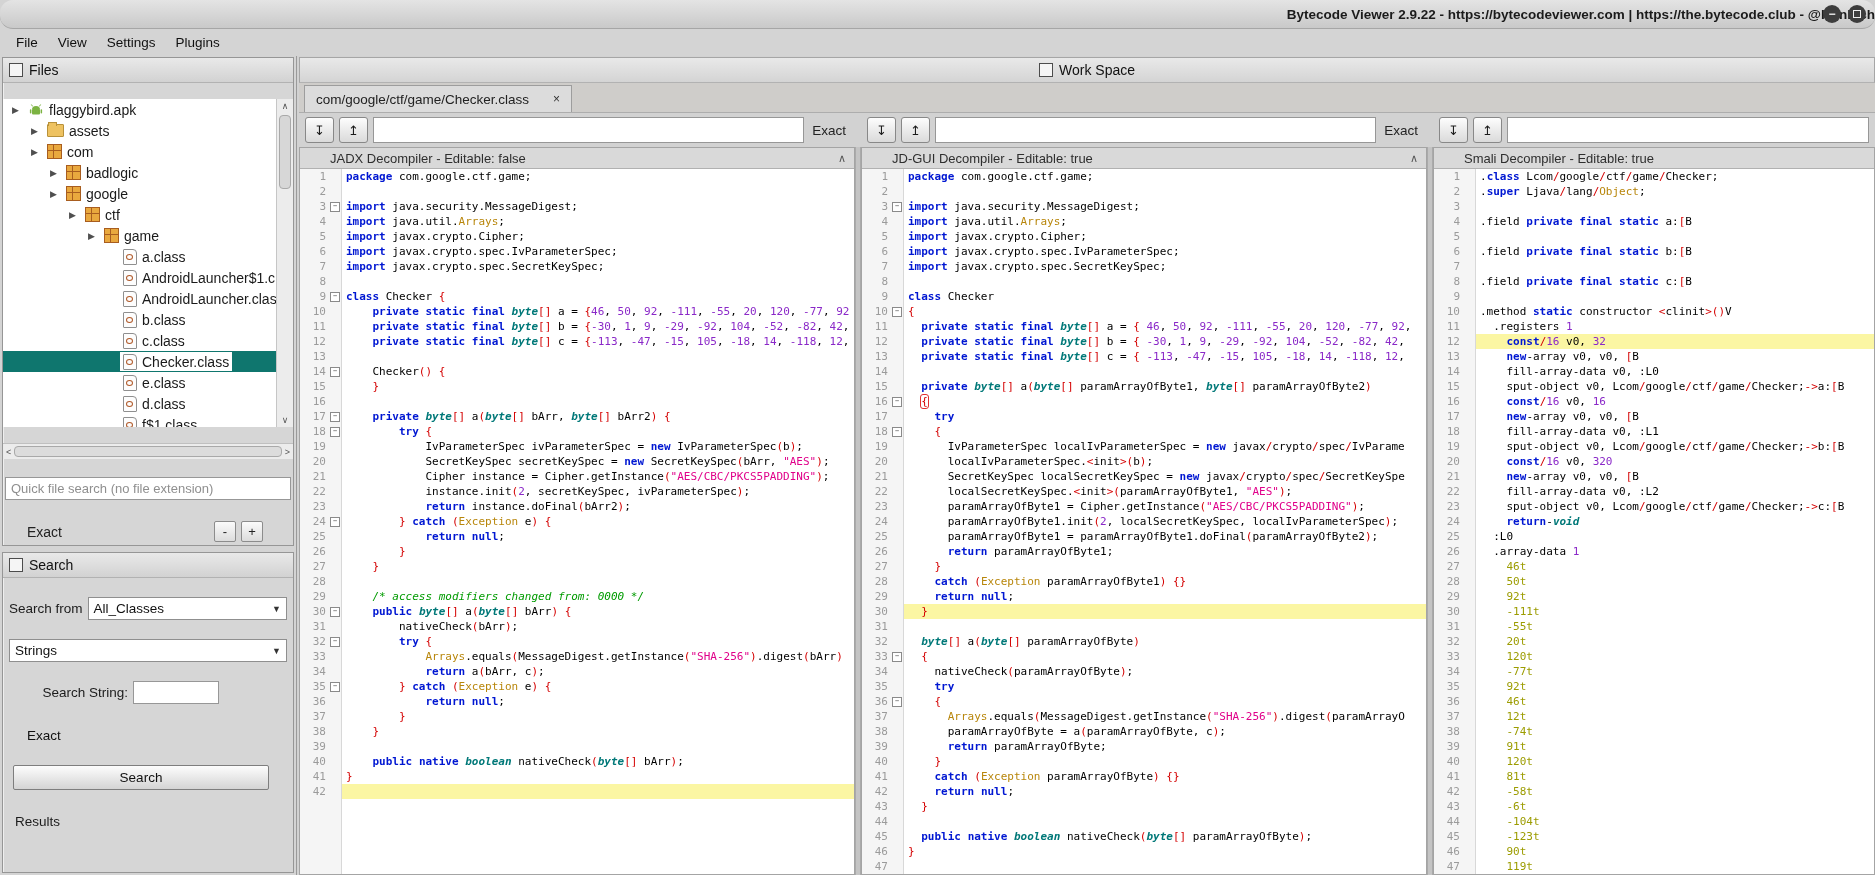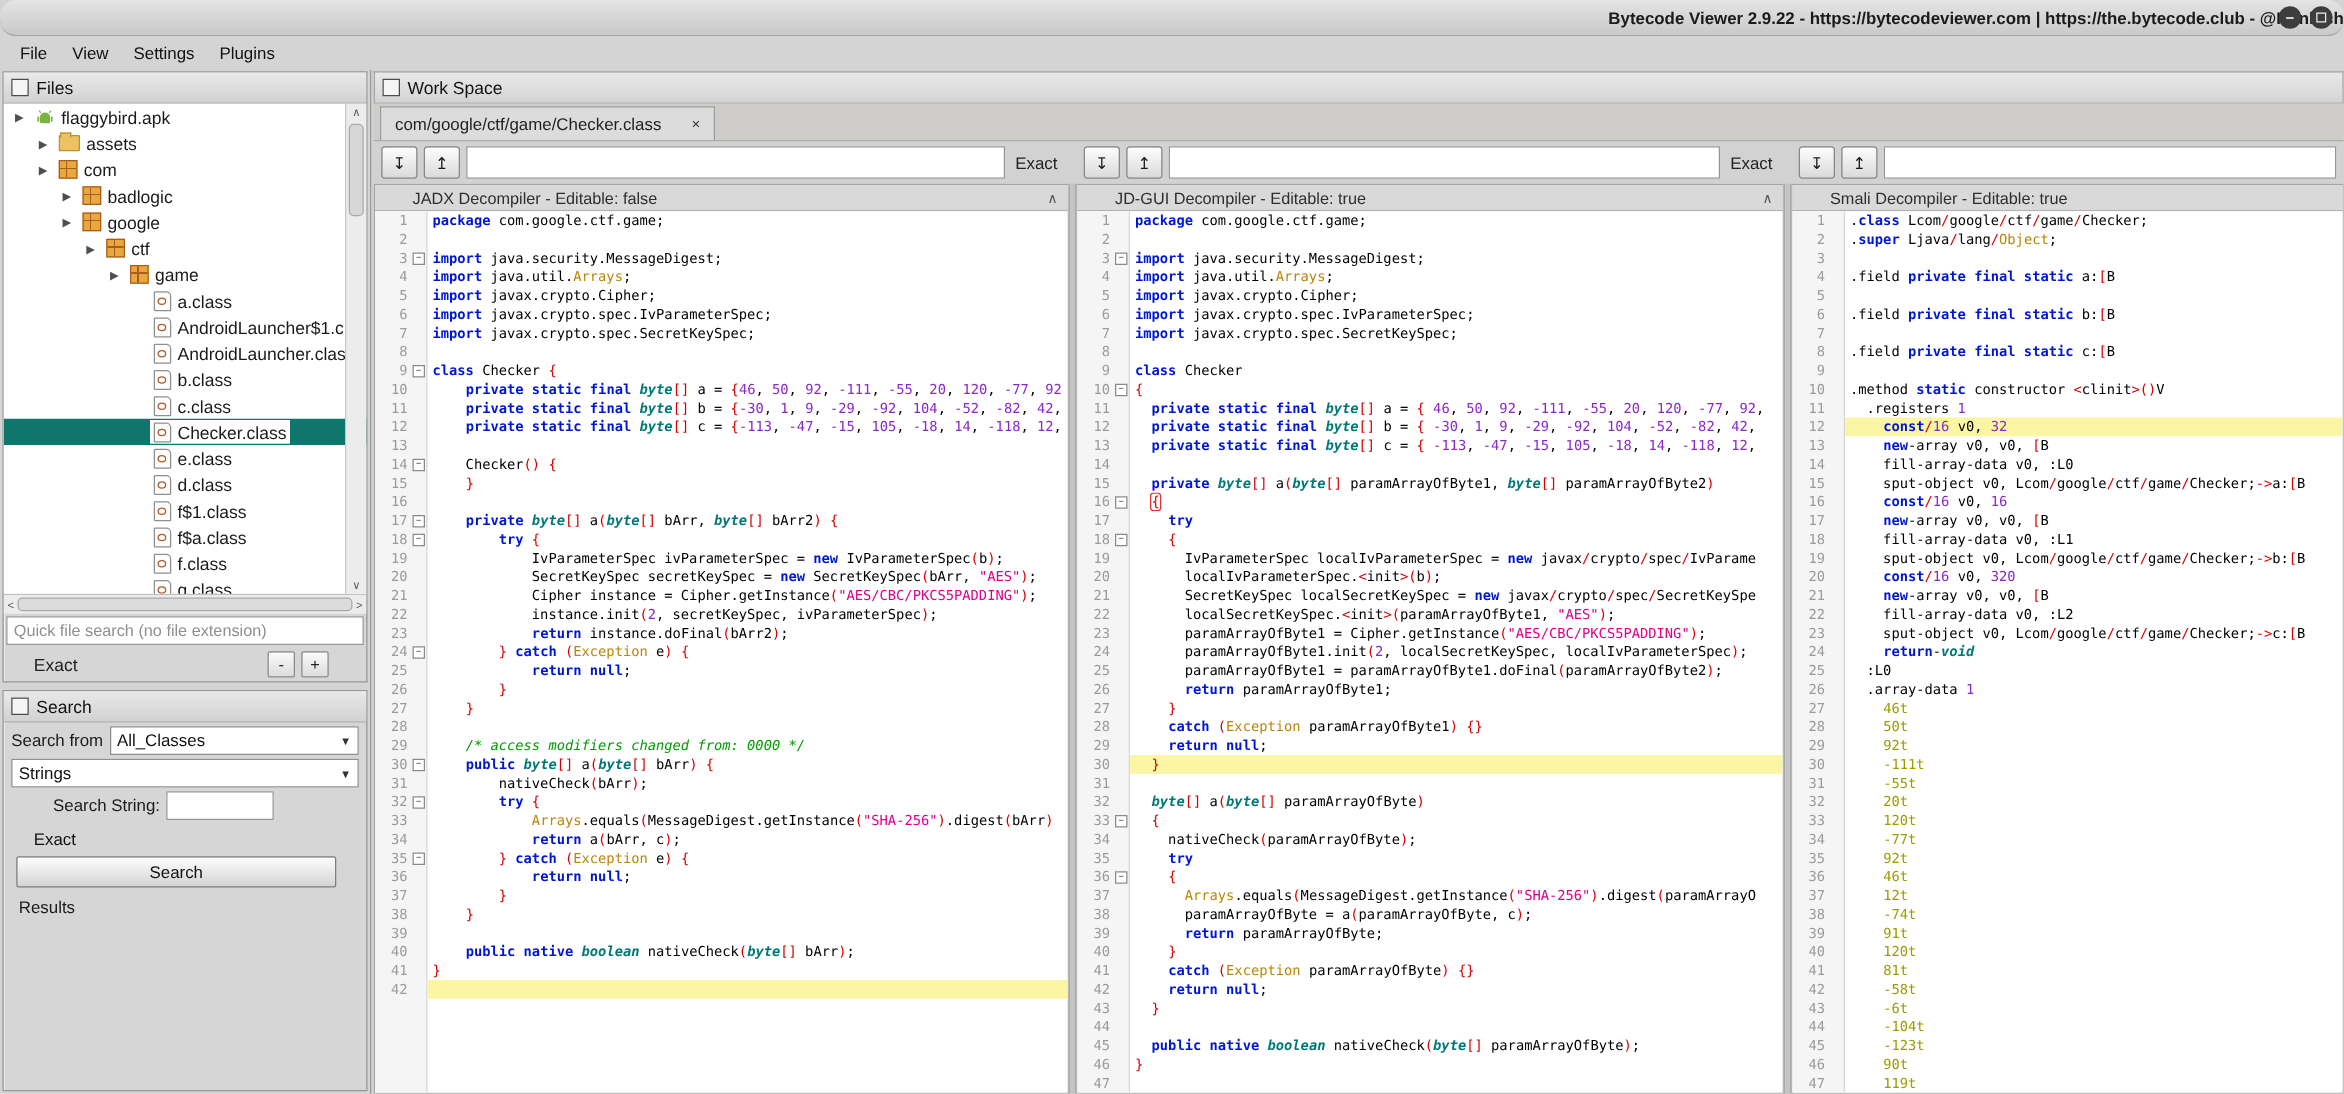--- a/index.html
+++ b/index.html
@@ -11,21 +11,21 @@
     display:flex;align-items:center;justify-content:flex-end;position:relative;font-weight:bold;font-size:13.5px;color:#1b1b1b;border-radius:13px;}
   .winbtns{position:absolute;right:9px;top:5px;display:flex;gap:7px;}
   .winbtn{width:18px;height:18px;border-radius:50%;background:#3d3d3d;color:#ededed;display:flex;align-items:center;justify-content:center;font-size:12px;line-height:1;}
   .winbtn .sq{width:6px;height:6px;border:1px solid #ededed;}
   .menubar{height:27px;flex:none;display:flex;align-items:center;padding-left:6px;font-size:13.5px;background:#d4d4d4;}
   .menu-item{padding:4px 10px;}
   .main{flex:1;display:flex;min-height:0;}
 
   
   .leftcol{width:292px;flex:none;display:flex;flex-direction:column;padding:1px 2px 2px 2px;gap:6px;min-height:0;}
-  .frame{background:#d6d6d6;border:1px solid #969696;box-shadow:inset 1px 1px 0 #efefef;display:flex;flex-direction:column;min-height:0;}
+  .frame{background:#d6d6d6;border:1px solid #969696;box-shadow:inset 1px 1px 0 #efefef;display:flex;flex-direction:column;min-height:0;gap:16px;}
   .files-frame{height:487px;flex:none;}
   .search-frame{flex:1;}
   .frame-title{height:24px;flex:none;display:flex;align-items:center;gap:6px;padding:0 6px;font-size:14px;color:#111;
     background:linear-gradient(#e9e9e9,#d2d2d2);border-bottom:1px solid #b2b2b2;}
   .frame-icon{width:12px;height:12px;border:1px solid #4c4c4c;background:#f5f5f5;flex:none;}
 
   .tree{flex:1;background:#fff;position:relative;overflow:hidden;font-size:14px;}
   .trow{height:21px;display:flex;align-items:center;white-space:nowrap;overflow:hidden;width:260px;}
   .trow.selected{background:#0f766e;}
   .arrow{width:11px;flex:none;color:#4f4f4f;font-size:9px;margin-right:4px;text-align:center;}
@@ -61,21 +61,21 @@
   .combo{flex:1;height:21px;background:#fff;border:1px solid #8f8f8f;display:flex;align-items:center;padding:0 5px;gap:4px;}
   .combo .arr{margin-left:auto;font-size:9px;color:#333;}
   .sstring{justify-content:flex-end;padding-right:68px;}
   .sinput{width:80px;height:19px;border:1px solid #979797;background:#fff;}
   .sexact{padding-left:18px;margin-top:8px;font-size:13.5px;}
   .sbutton{height:25px;margin:6px 24px 0 10px;background:linear-gradient(#fdfdfd,#d4d4d4);border:1px solid #7e7e7e;border-radius:2px;font-size:13.5px;font-family:"Liberation Sans",sans-serif;color:#111;}
   .sresults{margin:8px 0 0 12px;font-size:13.5px;color:#1b1b1b;}
 
   
   .workspace{flex:1;display:flex;flex-direction:column;min-width:0;border-left:1px solid #9a9a9a;background:#d2d2d2;padding:1px 0 0 2px;}
-  .ws-title{height:24px;flex:none;display:flex;align-items:center;gap:6px;padding:0 6px;font-size:14px;background:linear-gradient(#e9e9e9,#d4d4d4);border:1px solid #a6a6a6;border-bottom:1px solid #b2b2b2;}
+  .ws-title{height:24px;flex:none;display:flex;align-items:center;gap:6px;padding:0 6px;font-size:14px;background:linear-gradient(#e9e9e9,#d4d4d4);border:1px solid #a6a6a6;border-bottom:1px solid #b2b2b2;justify-content:center;}
   .tabbar{height:29px;flex:none;background:#cfcdca;display:flex;align-items:flex-end;padding-left:5px;border-bottom:1px solid #adadad;}
   .tab{height:26px;display:flex;align-items:center;gap:24px;padding:0 11px;background:#dcdcdc;border:1px solid #9d9d9d;border-bottom:none;font-size:13.5px;color:#222;}
   .tab-close{color:#333;font-size:12px;line-height:1;}
 
   .toolbar-row,.panes{display:grid;grid-template-columns:556px 6px 566px 6px 1fr;}
   .toolbar-row{height:34px;flex:none;}
   .tgroup{display:flex;align-items:center;gap:5px;padding:4px 6px;min-width:0;}
   .tbtn{width:27px;height:24px;flex:none;background:linear-gradient(#fdfdfd,#dadada);border:1px solid #888;border-radius:3px;font-size:13px;color:#1a1a1a;display:flex;align-items:center;justify-content:center;}
   .tfield{flex:1;min-width:0;height:22px;background:#fff;border:1px solid #979797;}
   .texact{font-size:13.5px;color:#222;padding:0 3px;flex:none;}

